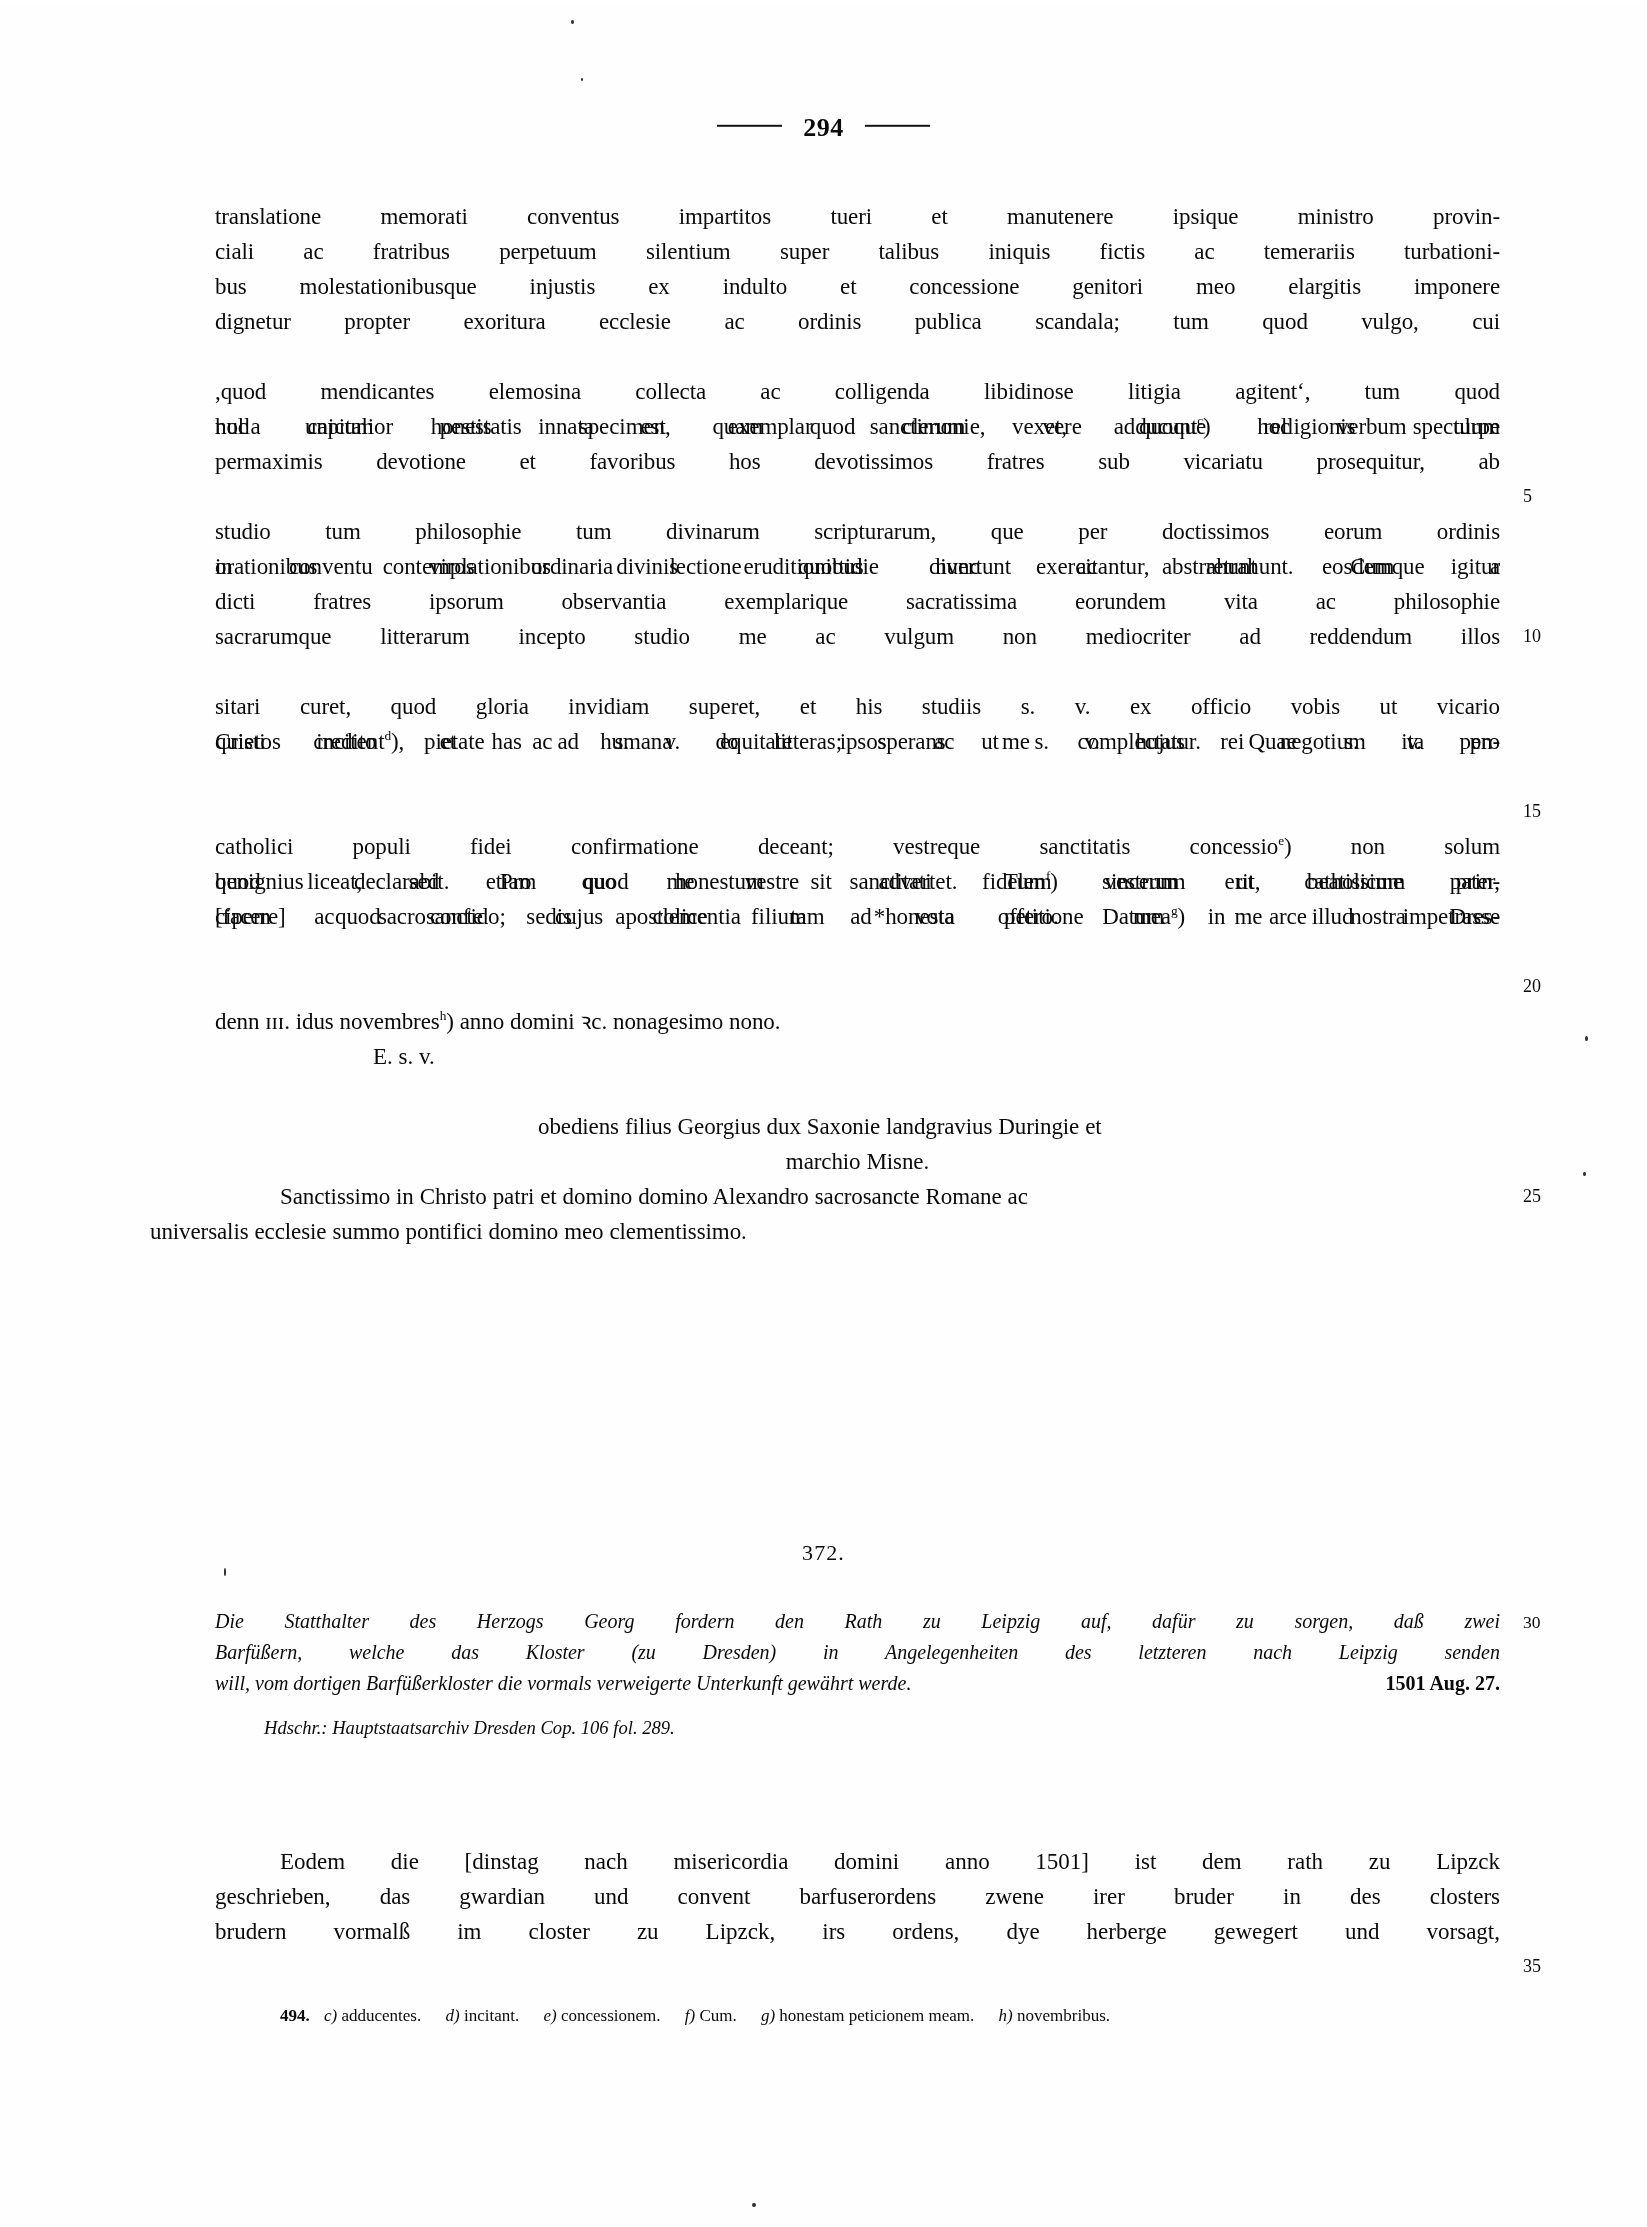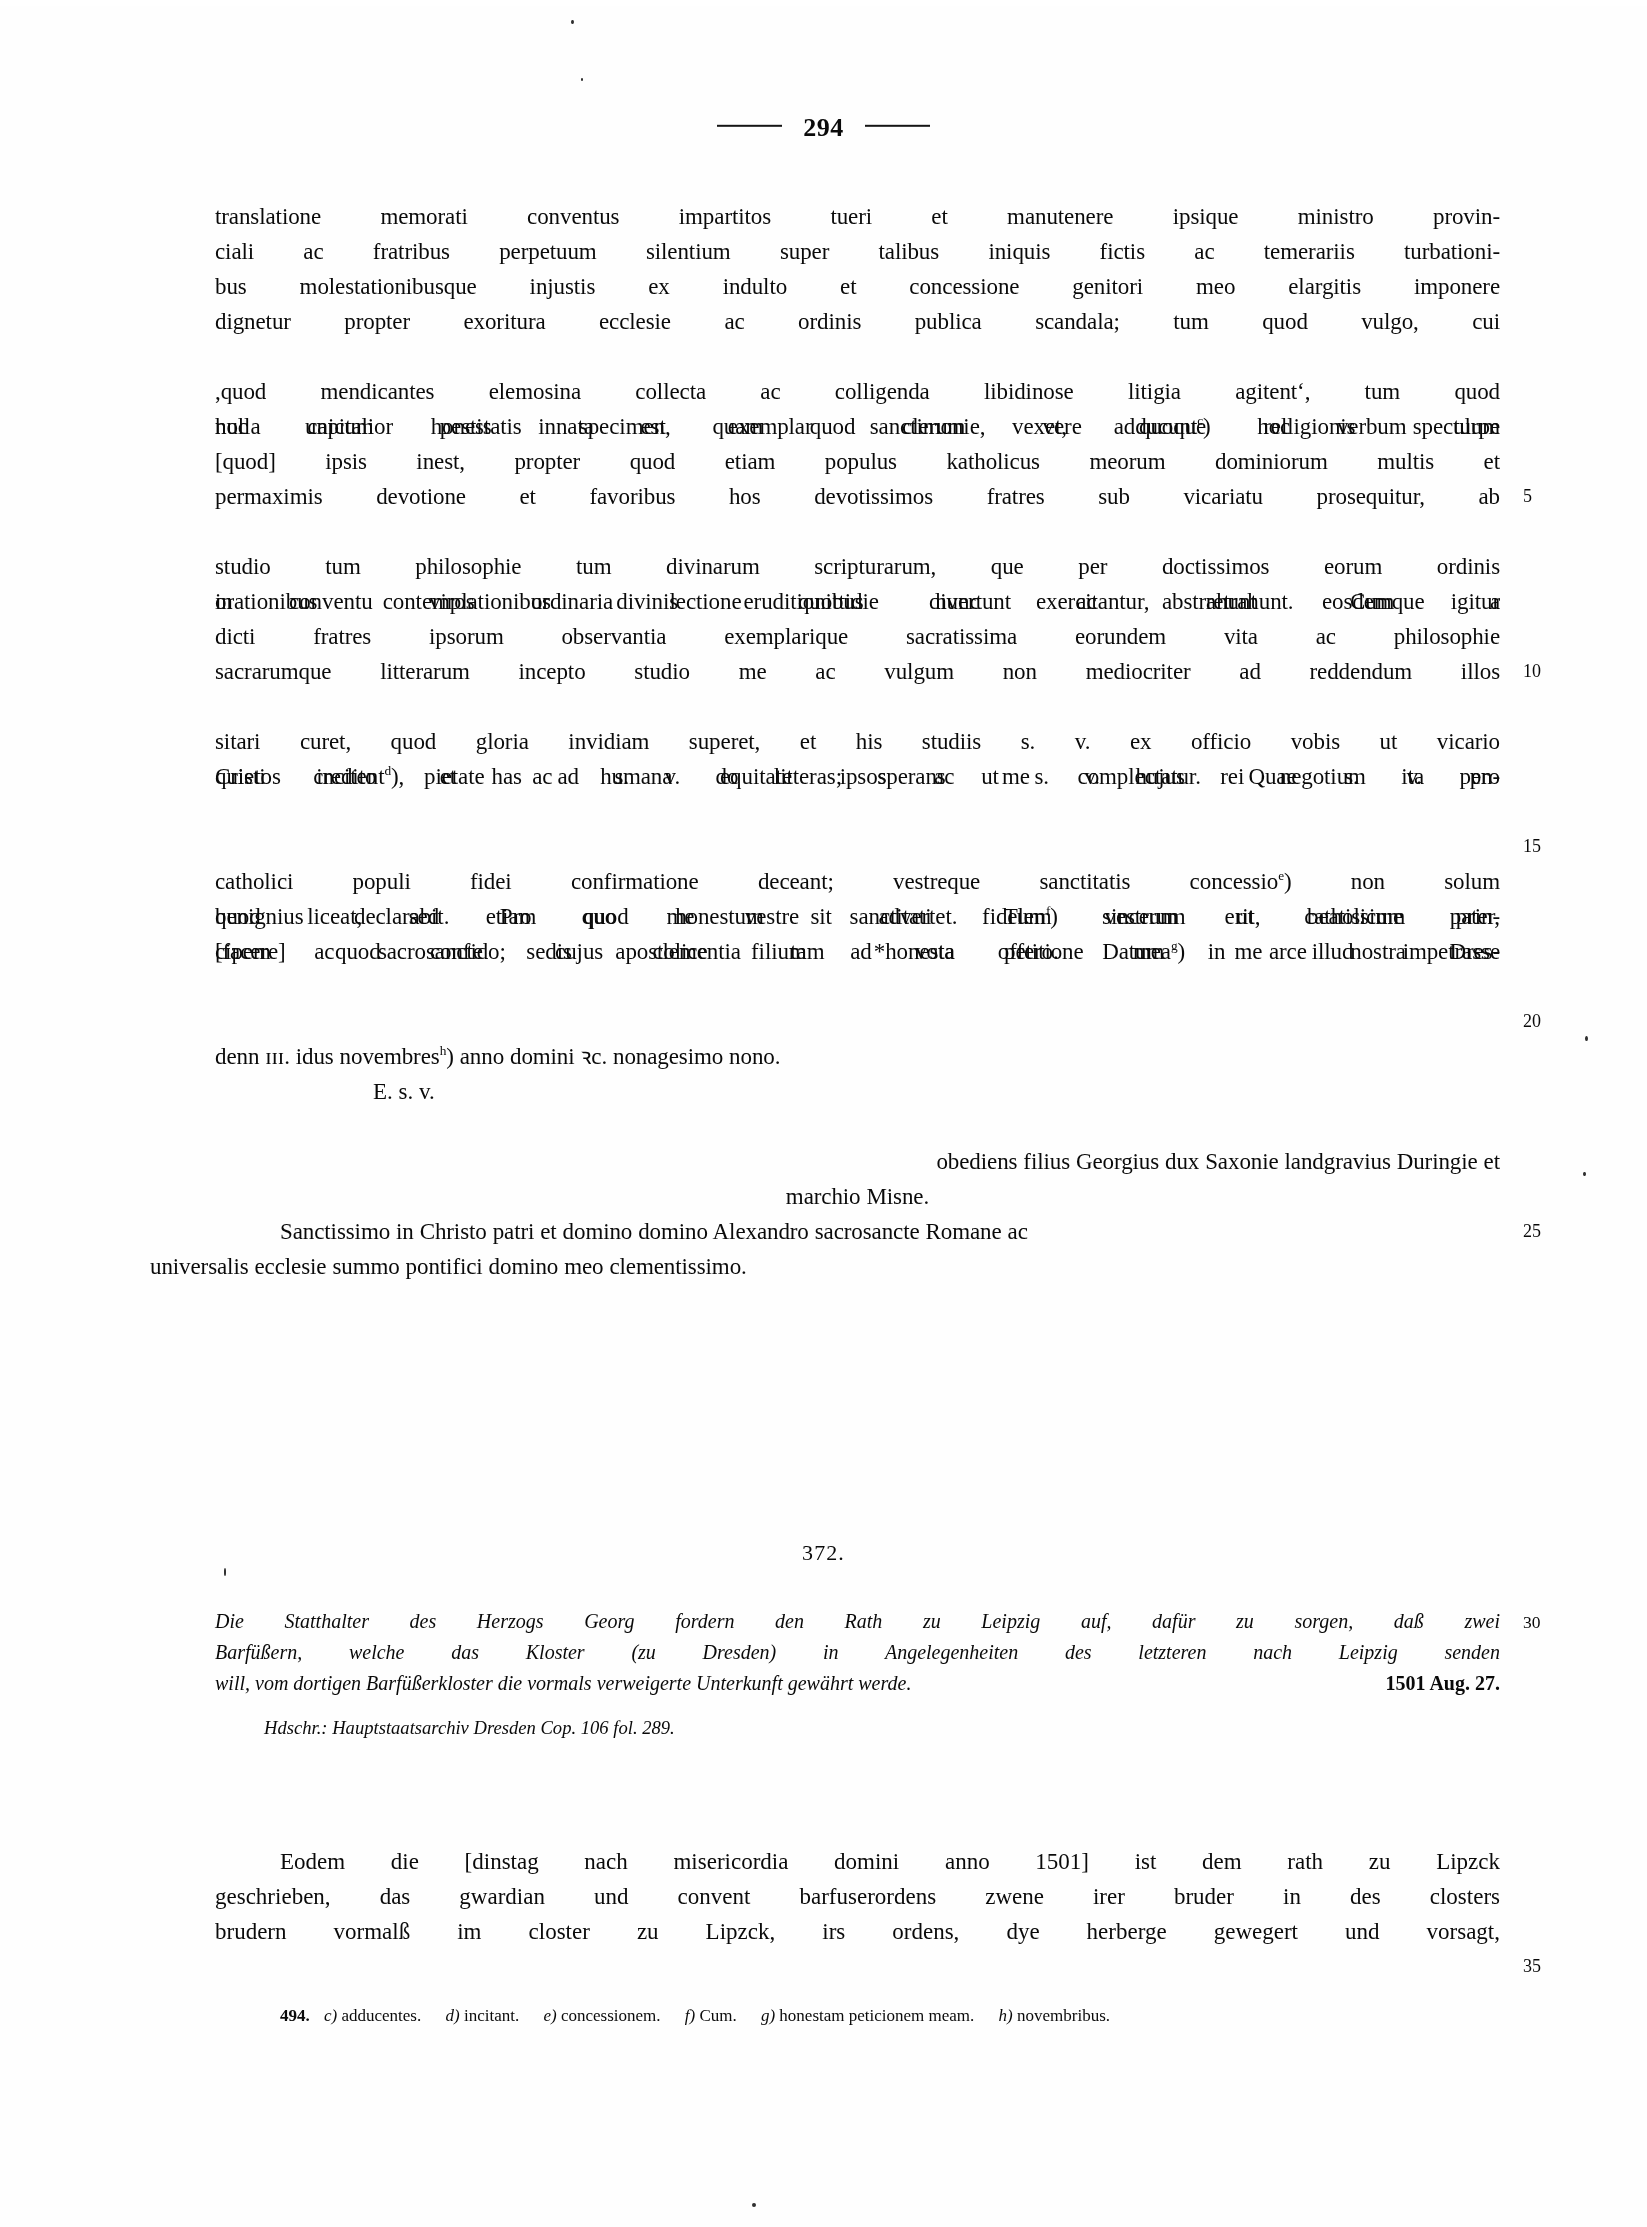--- a/index.html
+++ b/index.html
@@ -92,21 +92,21 @@
     text-align-last: justify;
     white-space: normal;
   }
   .nostretch {
     display: block;
     text-align: left;
     white-space: pre;
   }
 
   .indent-esv { padding-left: 158px; }
-  .indent-sig { padding-left: 323px; text-align: right; }
+  .indent-sig { padding-left: 323px; }
   .center-line { text-align: center; display: block; }
   .indent-par  { text-indent: 65px; }
 
   sup {
     font-size: 0.58em;
     vertical-align: super;
     line-height: 0;
   }
 
   
@@ -207,21 +207,20 @@
       <div class="ln"><span class="stretch">bus molestationibusque injustis ex indulto et concessione genitori meo elargitis imponere</span></div>
       <div class="ln"><span class="stretch">dignetur propter exoritura ecclesie ac ordinis publica scandala; tum quod vulgo, cui</span></div>
 
       <div class="ln">
         <span class="stretch"><span>nulla capitalior pestis innata est quam quod clerum vexet, adducunt</span><sup>c</sup><span>) hoc verbum turpe</span></span>
         <span class="lnum">5</span>
       </div>
 
       <div class="ln"><span class="stretch">,quod mendicantes elemosina collecta ac colligenda libidinose litigia agitent‘, tum quod</span></div>
       <div class="ln"><span class="stretch">hoc unicum honestatis specimen, exemplar sanctimonie, vere quoque relligionis speculum</span></div>
-      <div class="ln"><span class="stretch">[quod] ipsis inest, propter quod etiam populus katholicus meorum dominiorum multis et</span></div>
       <div class="ln"><span class="stretch">permaximis devotione et favoribus hos devotissimos fratres sub vicariatu prosequitur, ab</span></div>
 
       <div class="ln">
         <span class="stretch">orationibus contemplationibus divinis eruditionibus divertunt ac abstrahunt eosdemque a</span>
         <span class="lnum">10</span>
       </div>
 
       <div class="ln"><span class="stretch">studio tum philosophie tum divinarum scripturarum, que per doctissimos eorum ordinis</span></div>
       <div class="ln"><span class="stretch">in conventu viros ordinaria lectione quottidie nunc exercitantur, retrahunt.  Cum igitur</span></div>
       <div class="ln"><span class="stretch">dicti fratres ipsorum observantia exemplarique sacratissima eorundem vita ac philosophie</span></div>

